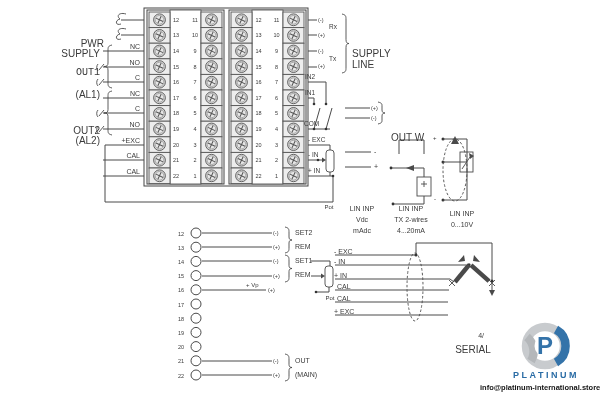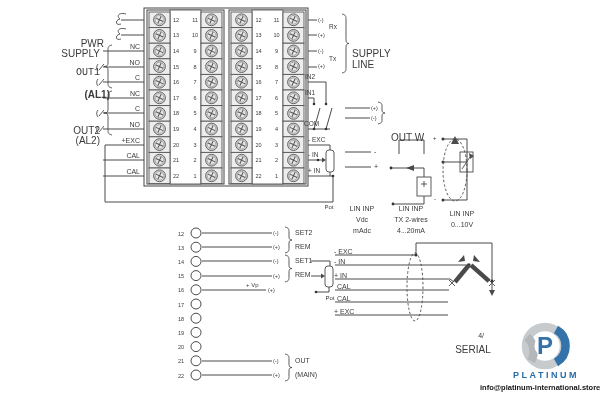--- a/index.html
+++ b/index.html
@@ -504,21 +504,21 @@
     <circle cx="545" cy="346" r="10.5" fill="#ffffff"></circle>
     <text class="logoP" x="545" y="354" text-anchor="middle">P</text>
   </g>
 </svg>
 
 <div id="labels">
 
   <div class="lbl s75 ra" style="left:54px;top:15px;width:50px;">PWR</div>
   <div class="lbl s75 ra" style="left:50px;top:25px;width:50px;">SUPPLY</div>
   <div class="lbl s75 ra" style="left:58px;top:44px;width:42px;font-family:Liberation Mono, monospace;">OUT1</div>
-  <div class="lbl s75 ra" style="left:68px;top:66px;width:42px;font-weight:bold;">(AL1)</div>
+  <div class="lbl s75 ra" style="left:58px;top:66px;width:42px;">(AL1)</div>
   <div class="lbl s75 ra" style="left:58px;top:102px;width:42px;">OUT2</div>
   <div class="lbl s75 ra" style="left:58px;top:112px;width:42px;">(AL2)</div>
   <div class="lbl s7 ra" style="left:100px;top:43px;width:40px;">NC</div>
   <div class="lbl s7 ra" style="left:100px;top:59px;width:40px;">NO</div>
   <div class="lbl s7 ra" style="left:100px;top:74px;width:40px;">C</div>
   <div class="lbl s7 ra" style="left:100px;top:90px;width:40px;">NC</div>
   <div class="lbl s7 ra" style="left:100px;top:105px;width:40px;">C</div>
   <div class="lbl s7 ra" style="left:100px;top:121px;width:40px;">NO</div>
   <div class="lbl s7 ra" style="left:95px;top:137px;width:45px;">+EXC</div>
   <div class="lbl s7 ra" style="left:95px;top:152px;width:45px;">CAL</div>

